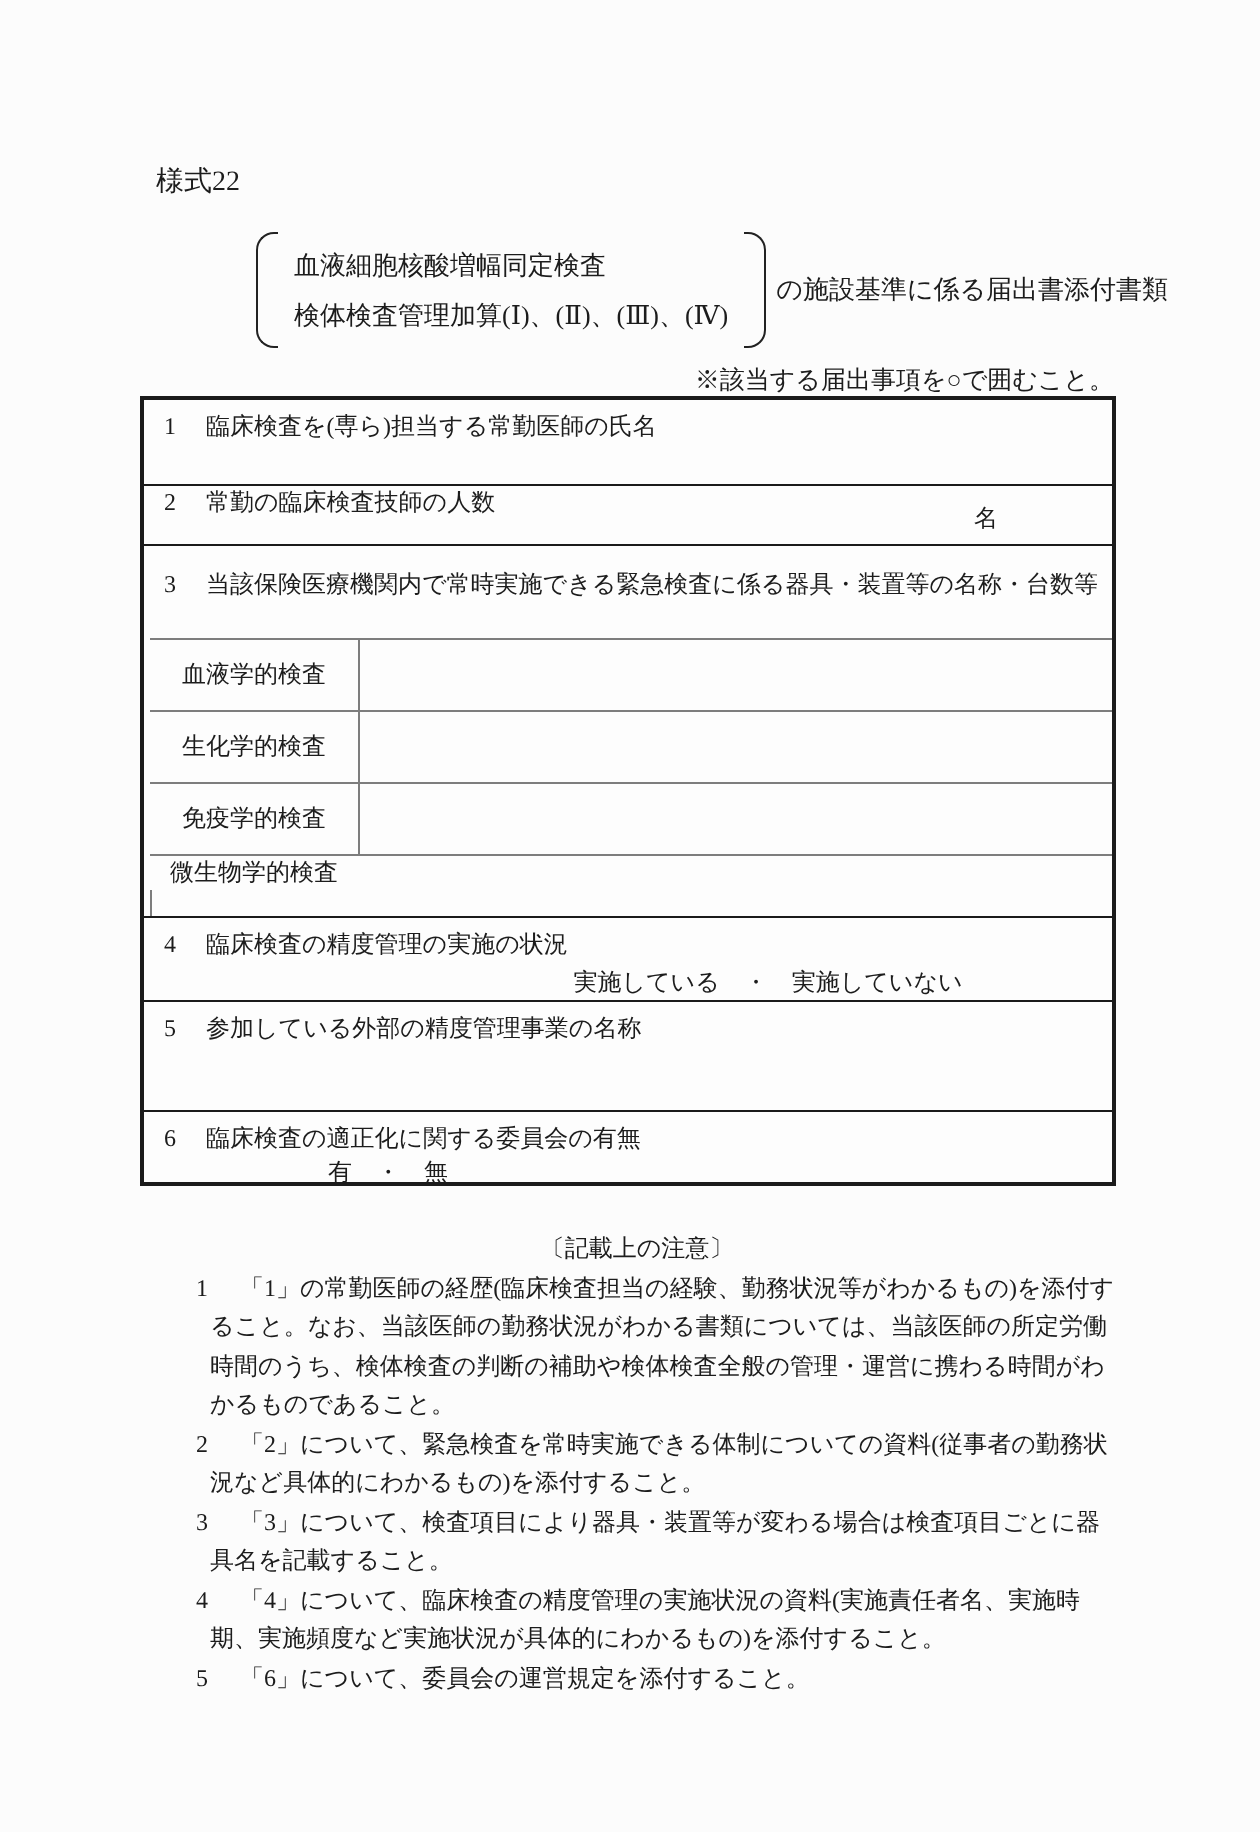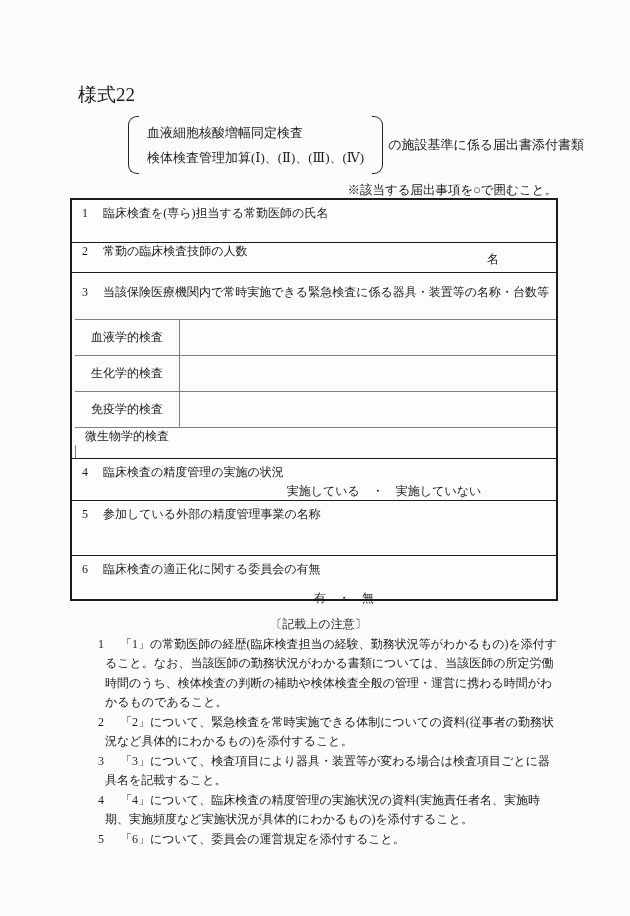--- a/index.html
+++ b/index.html
@@ -4,21 +4,21 @@
 <style>
   * { margin:0; padding:0; box-sizing:border-box; }
   html,body { width:630px; height:916px; }
   body {
     background:#fcfcfc;
     color:#1c1c1c;
     font-family:"Liberation Serif","DejaVu Serif",serif;
   }
   .page { position:relative; width:630px; height:916px; background:#fcfcfc; overflow:hidden; }
 
-  .form-number { position:absolute; left:78px; top:82px; font-size:19px; }
+  .form-number { position:absolute; left:78px; top:82px; font-size:14px; }
 
   
   .header-block { position:absolute; left:88px; top:116px; display:flex; align-items:center;margin-left:40px; }
   .brace { width:11px; align-self:stretch; }
   .brace-left  { border-top:1.5px solid #222; border-bottom:1.5px solid #222; border-left:1.5px solid #222; border-radius:9px 0 0 9px; }
   .brace-right { border-top:1.5px solid #222; border-bottom:1.5px solid #222; border-right:1.5px solid #222; border-radius:0 9px 9px 0; }
   .bracket-lines { padding:4px 8px; }
   .bracket-lines div { font-size:13px; line-height:25px; white-space:nowrap; }
   .header-suffix { margin-left:5px; font-size:13px; white-space:nowrap; }
   .header-note { position:absolute; top:158px; right:73px; font-size:12.5px;margin-top:24px; }
@@ -36,22 +36,22 @@
   .r3-head { height:46px; }
   .r3-head .row-head { padding-top:11px; }
   .subtable { margin-left:3px; }
   .sub-row { display:flex; border-top:1px solid #7d7d7d; height:36px; }
   .sub-row.last { height:31px;flex-direction:column; }
   .sub-label { width:104px; display:flex; align-items:center; justify-content:center; font-size:12px; }
   .sub-value { flex:1; border-left:1px solid #7d7d7d; }
   .r4 { height:42px; }
   .r4 .options { padding-left:140px; text-align:center; margin-top:2px; }
   .r5 { height:55px;font-family:Liberation Serif, serif; }
-  .r6 { height:44px; }
-  .r6 .options { padding-left:60px; text-align:center; margin-top:12px; }
+  .r6 { height:36px; }
+  .r6 .options { padding-left:92px; text-align:left; margin-top:0; }
 
   
   .notes { position:absolute; left:70px; top:615px; width:490px; font-size:12px; line-height:19.5px; }
   .notes-heading { margin-left:7px;text-align:center; }
   .note-item { position:relative; padding-left:35px; }
   .note-num { position:absolute; left:28px; top:0; }
   .note-text { display:block; text-indent:15px; }
 </style>
 </head>
 <body>

